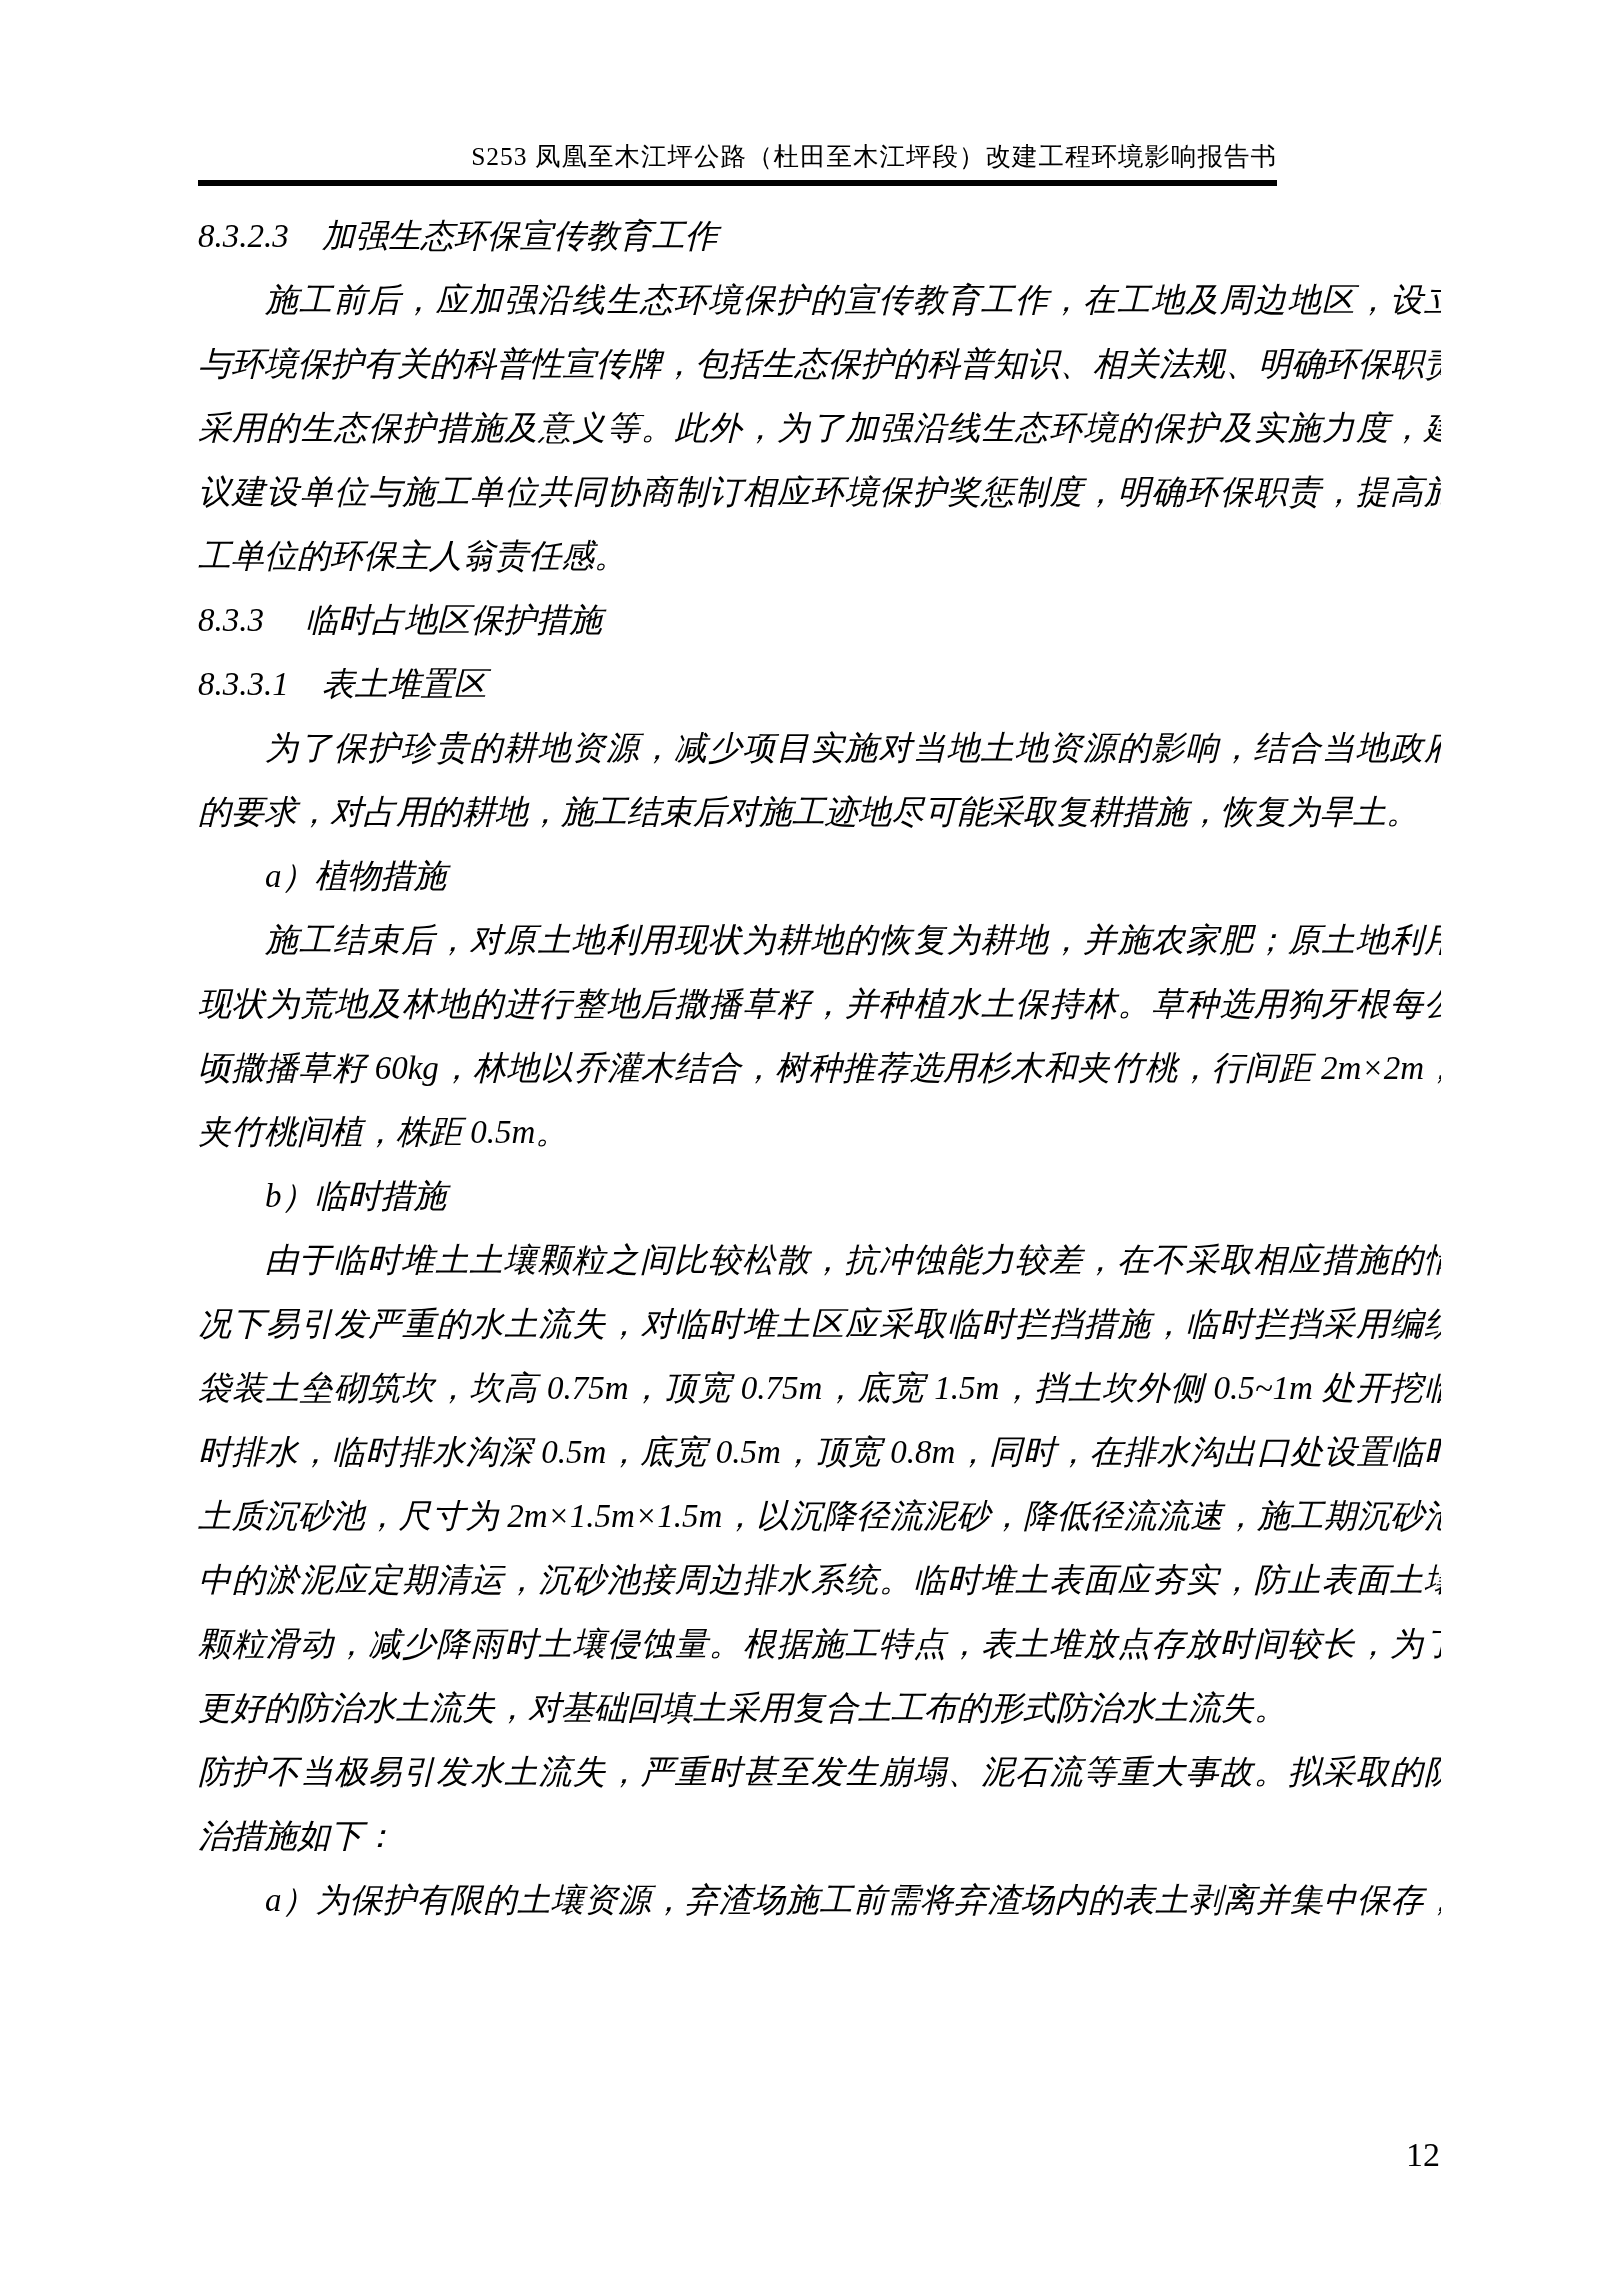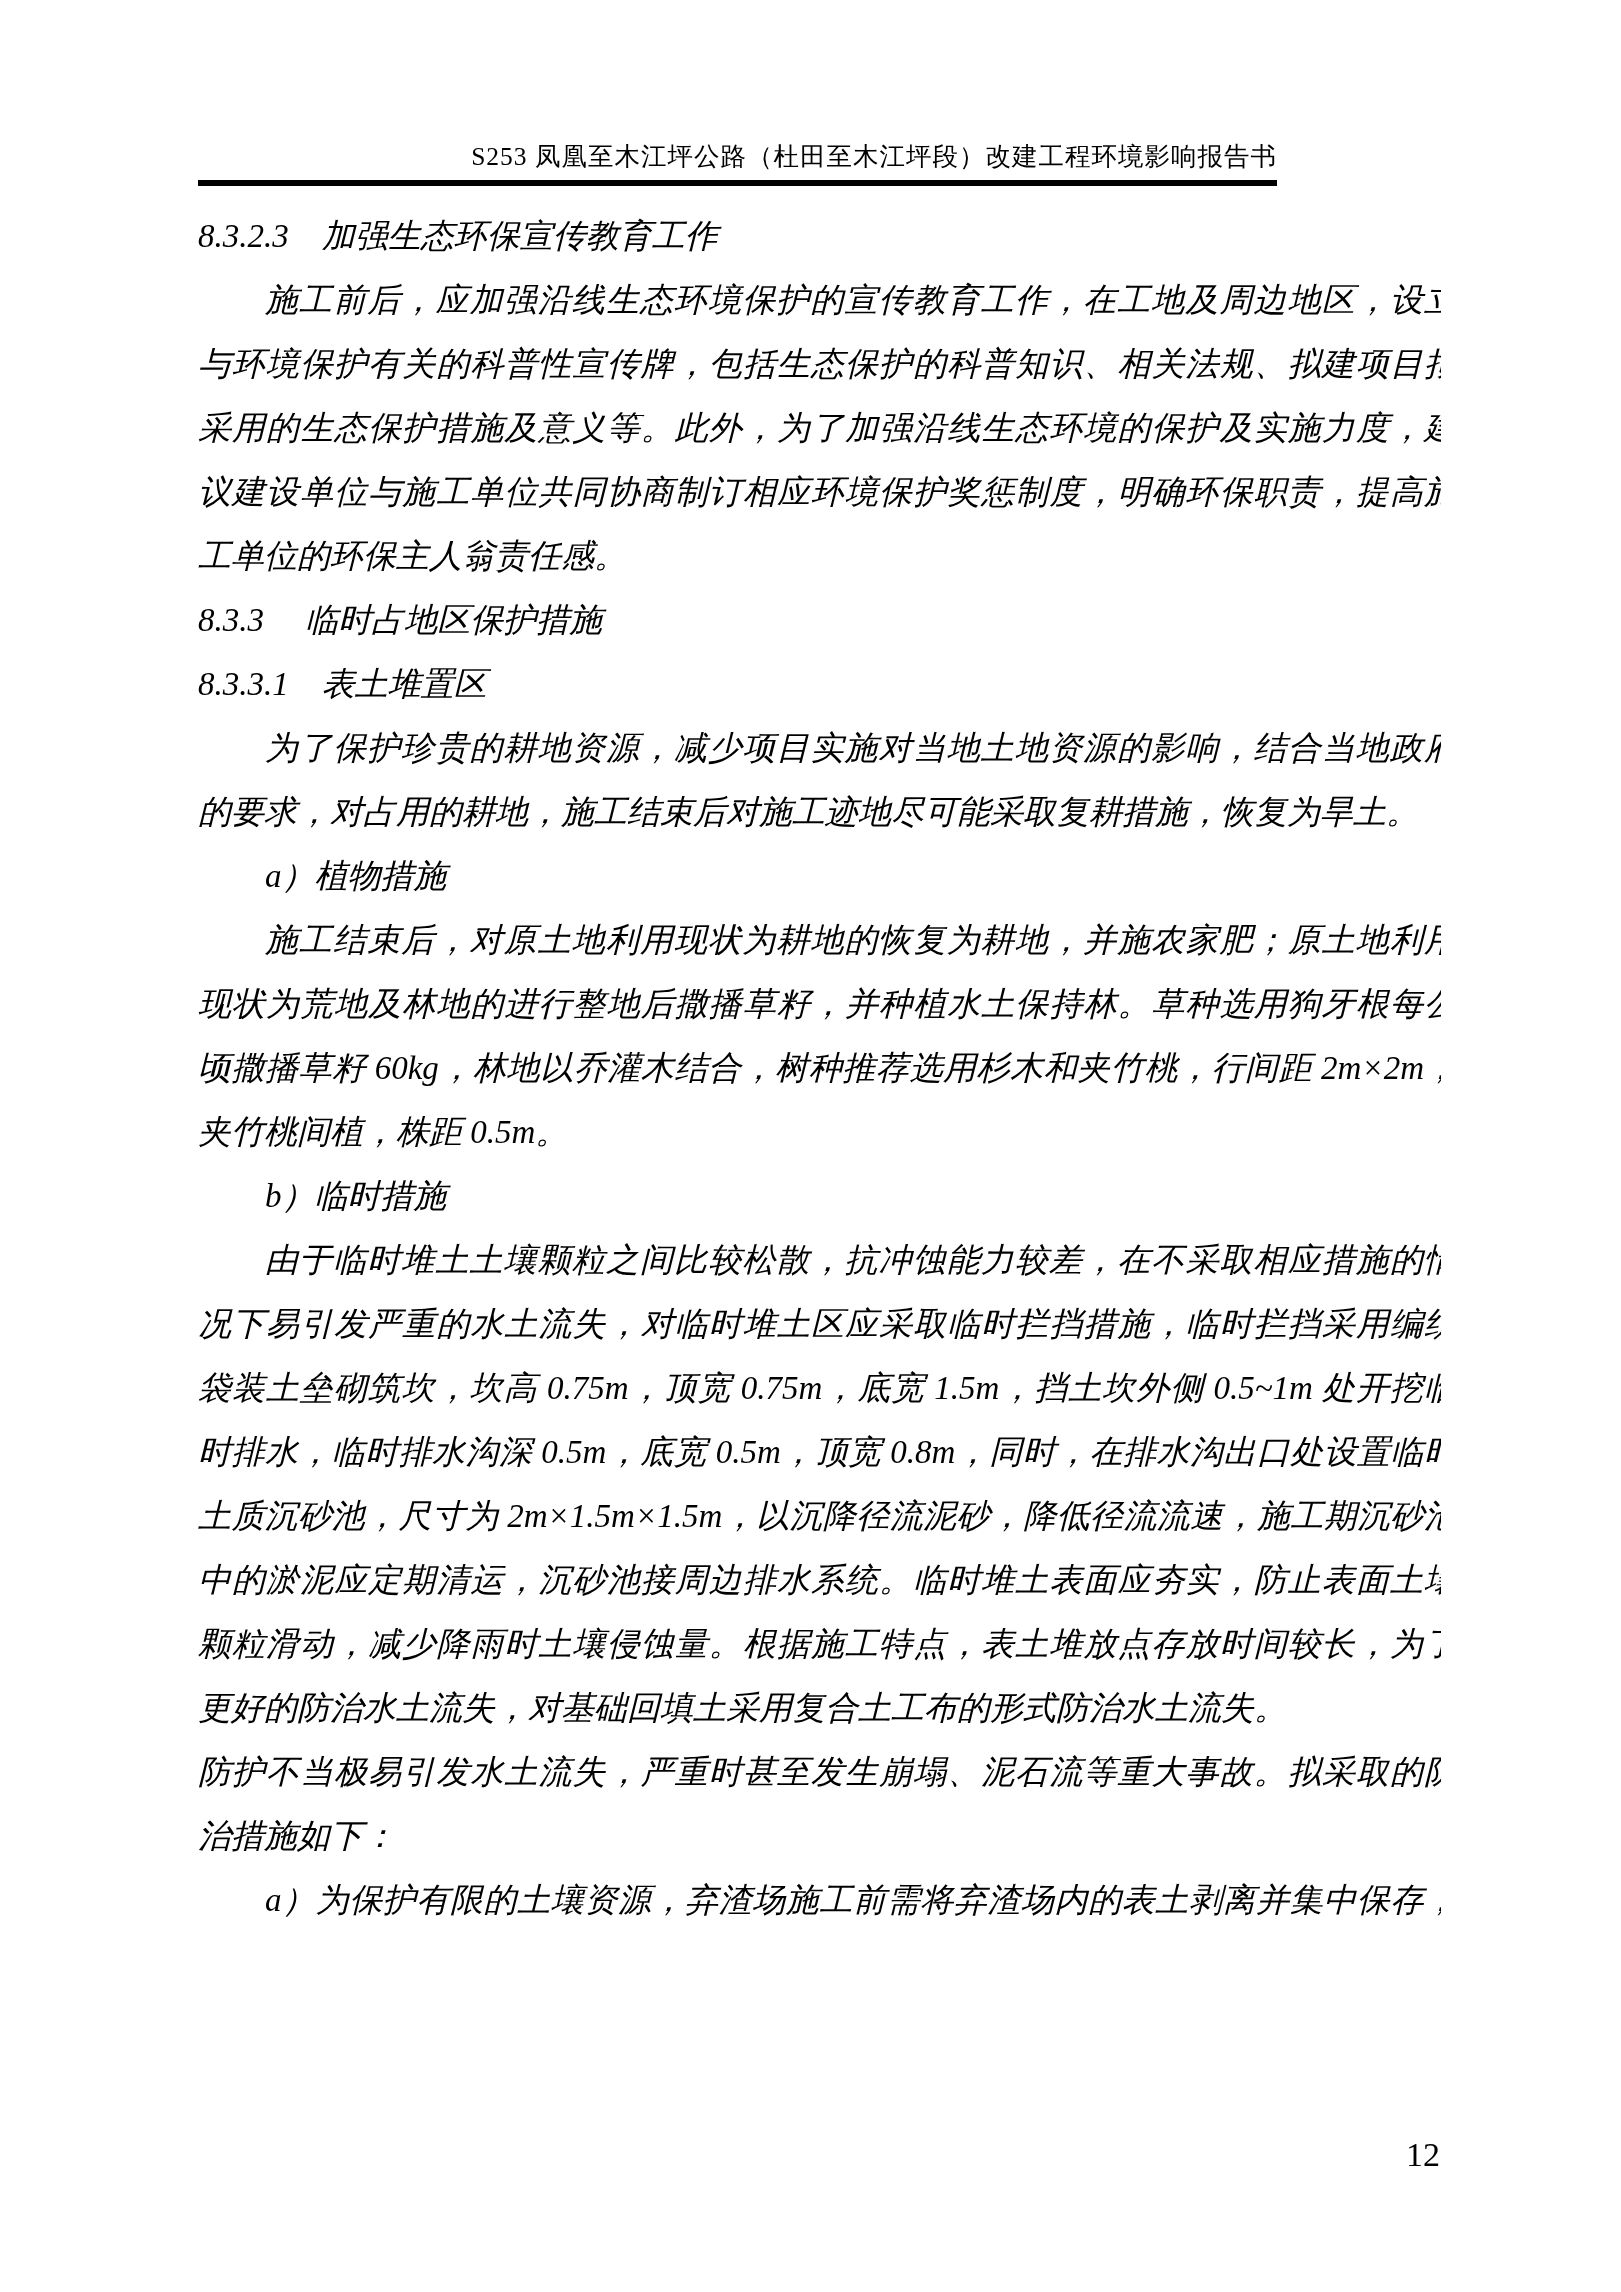--- a/index.html
+++ b/index.html
@@ -77,21 +77,21 @@
 <body>
 
 <div id="page">
 
   <div id="header-title">S253 凤凰至木江坪公路（杜田至木江坪段）改建工程环境影响报告书</div>
   <div id="header-rule"></div>
 
   <div id="content">
     <div class="ln h">8.3.2.3　加强生态环保宣传教育工作</div>
     <div class="ln fi">施工前后，应加强沿线生态环境保护的宣传教育工作，在工地及周边地区，设立</div>
-    <div class="ln f">与环境保护有关的科普性宣传牌，包括生态保护的科普知识、相关法规、拟建项目拟</div>
+    <div class="ln f">与环境保护有关的科普性宣传牌，包括生态保护的科普知识、相关法规、明确环保职责</div>
     <div class="ln f">采用的生态保护措施及意义等。此外，为了加强沿线生态环境的保护及实施力度，建</div>
     <div class="ln f">议建设单位与施工单位共同协商制订相应环境保护奖惩制度，明确环保职责，提高施</div>
     <div class="ln e">工单位的环保主人翁责任感。</div>
     <div class="ln h">8.3.3　 临时占地区保护措施</div>
     <div class="ln h">8.3.3.1　表土堆置区</div>
     <div class="ln fi">为了保护珍贵的耕地资源，减少项目实施对当地土地资源的影响，结合当地政府</div>
     <div class="ln e">的要求，对占用的耕地，施工结束后对施工迹地尽可能采取复耕措施，恢复为旱土。</div>
     <div class="ln ei">a）植物措施</div>
     <div class="ln fi">施工结束后，对原土地利用现状为耕地的恢复为耕地，并施农家肥；原土地利用</div>
     <div class="ln f">现状为荒地及林地的进行整地后撒播草籽，并种植水土保持林。草种选用狗牙根每公</div>

